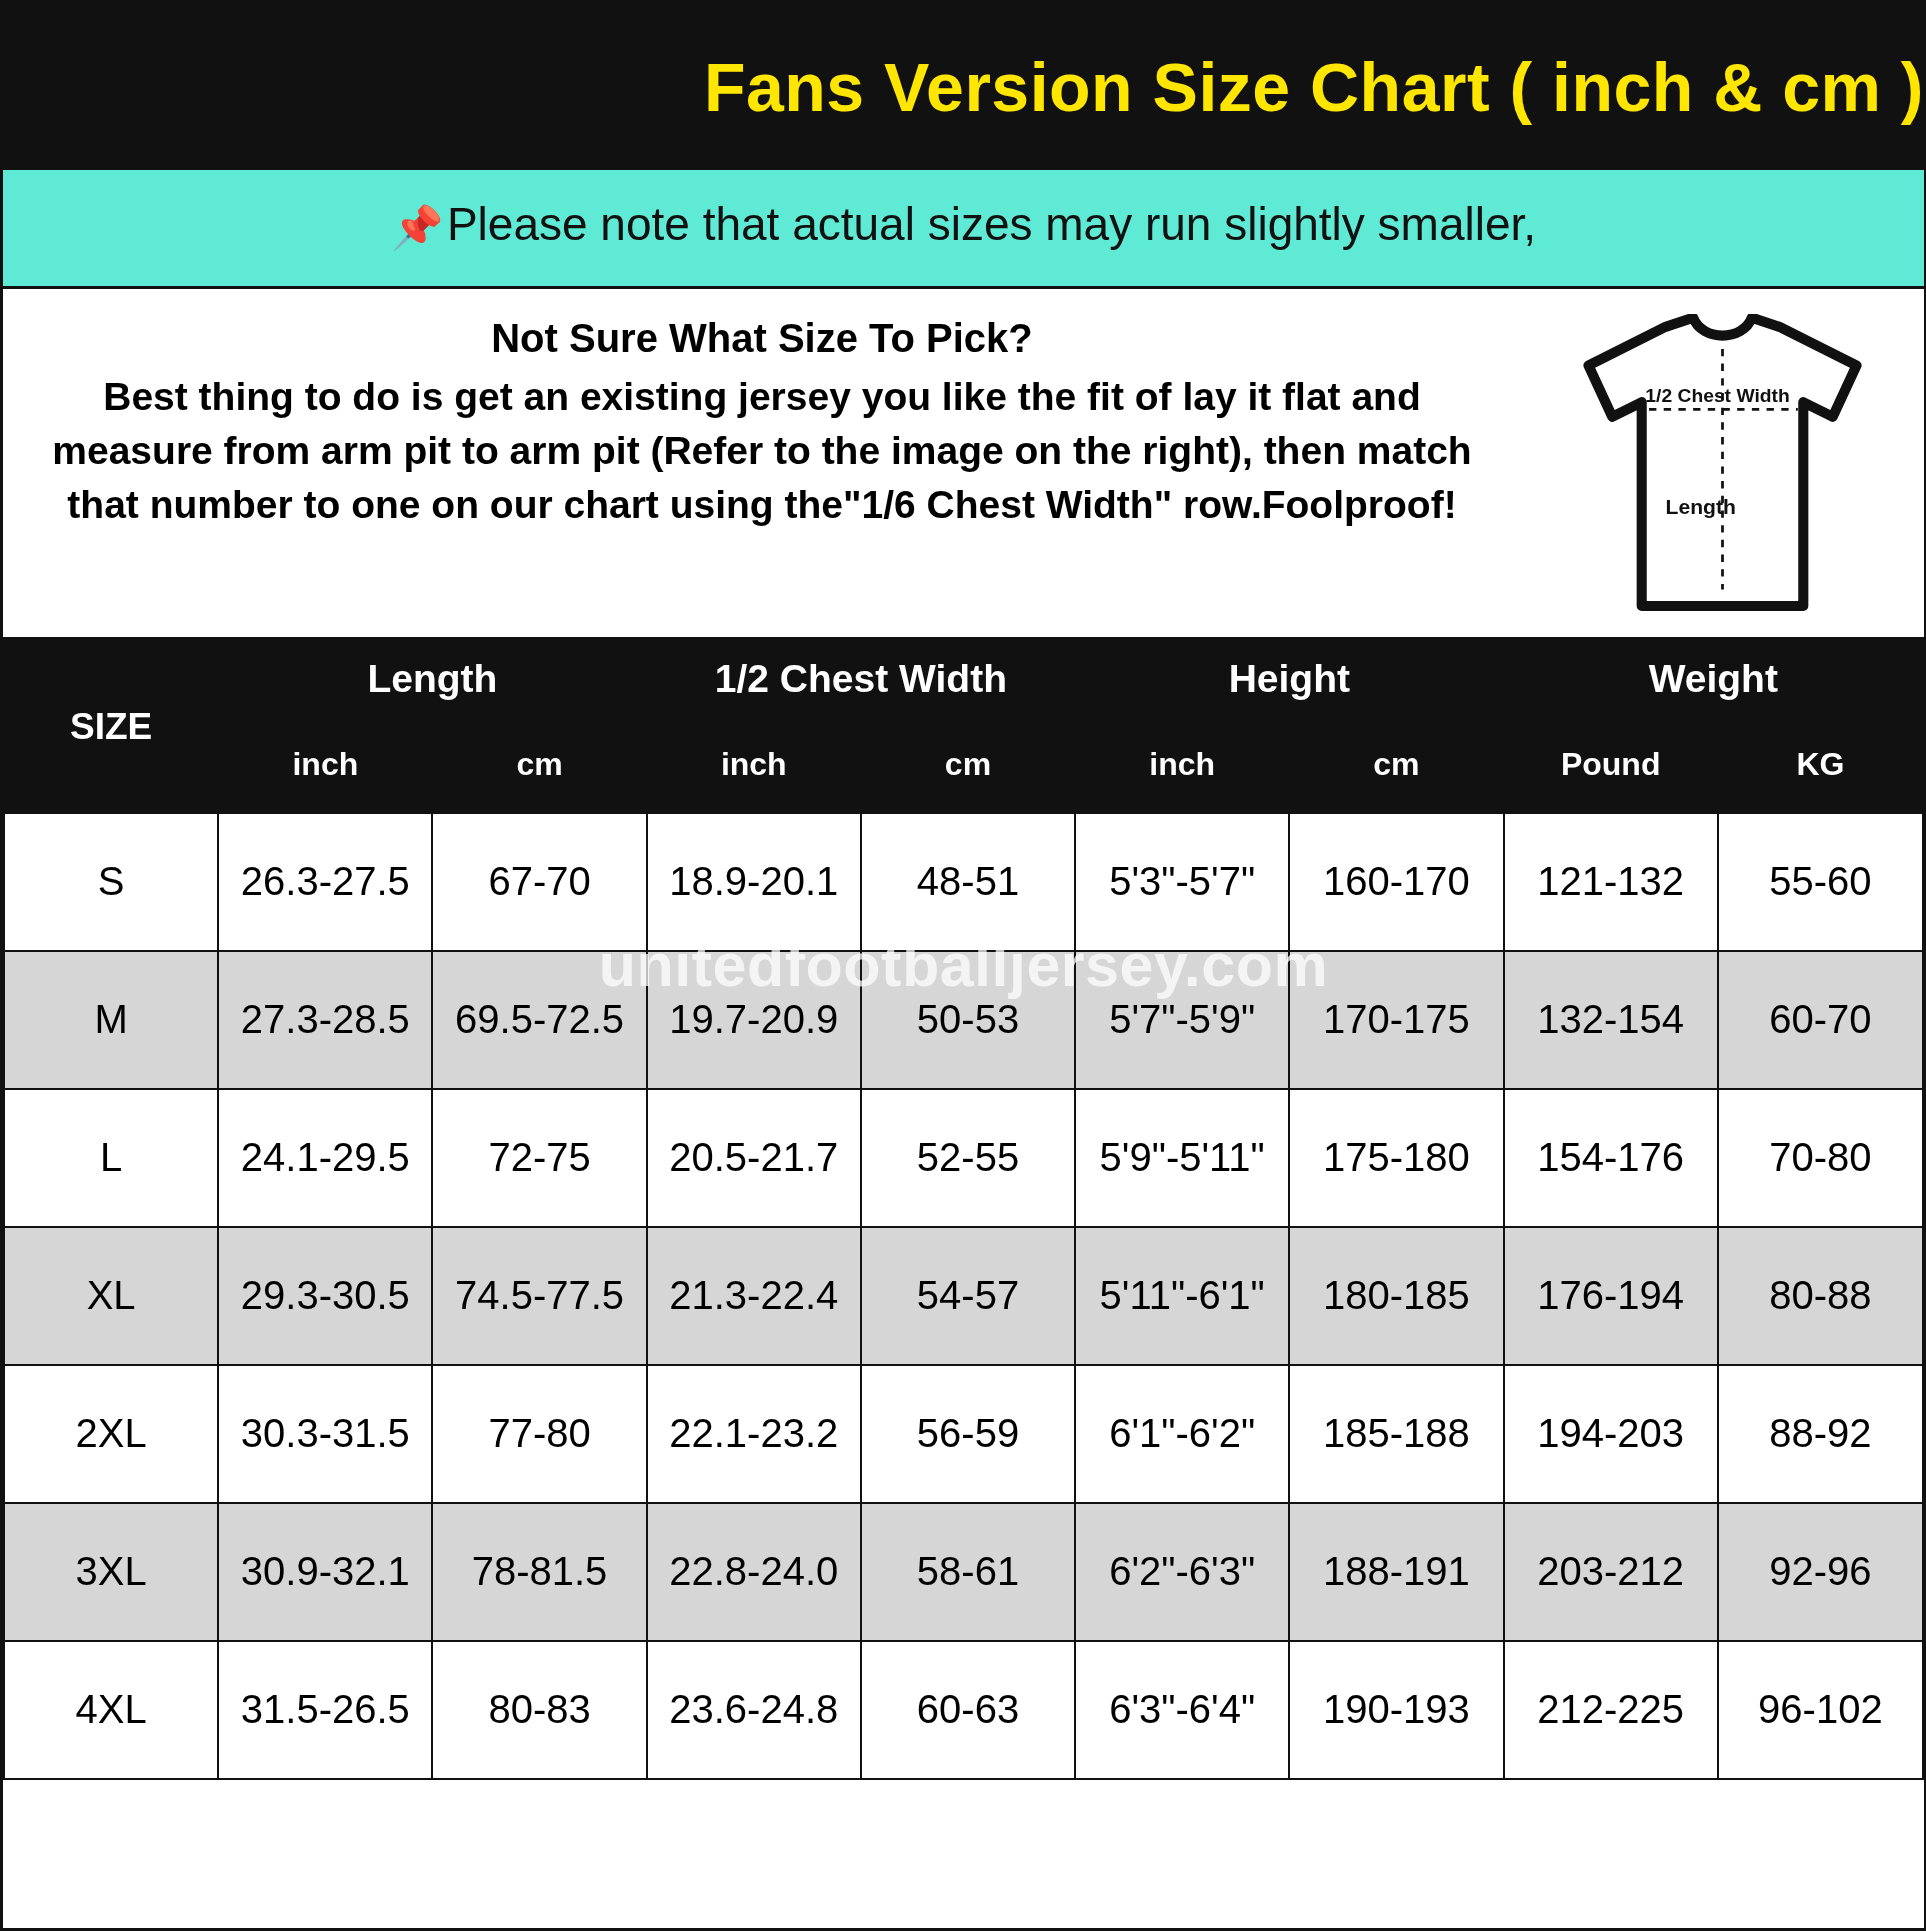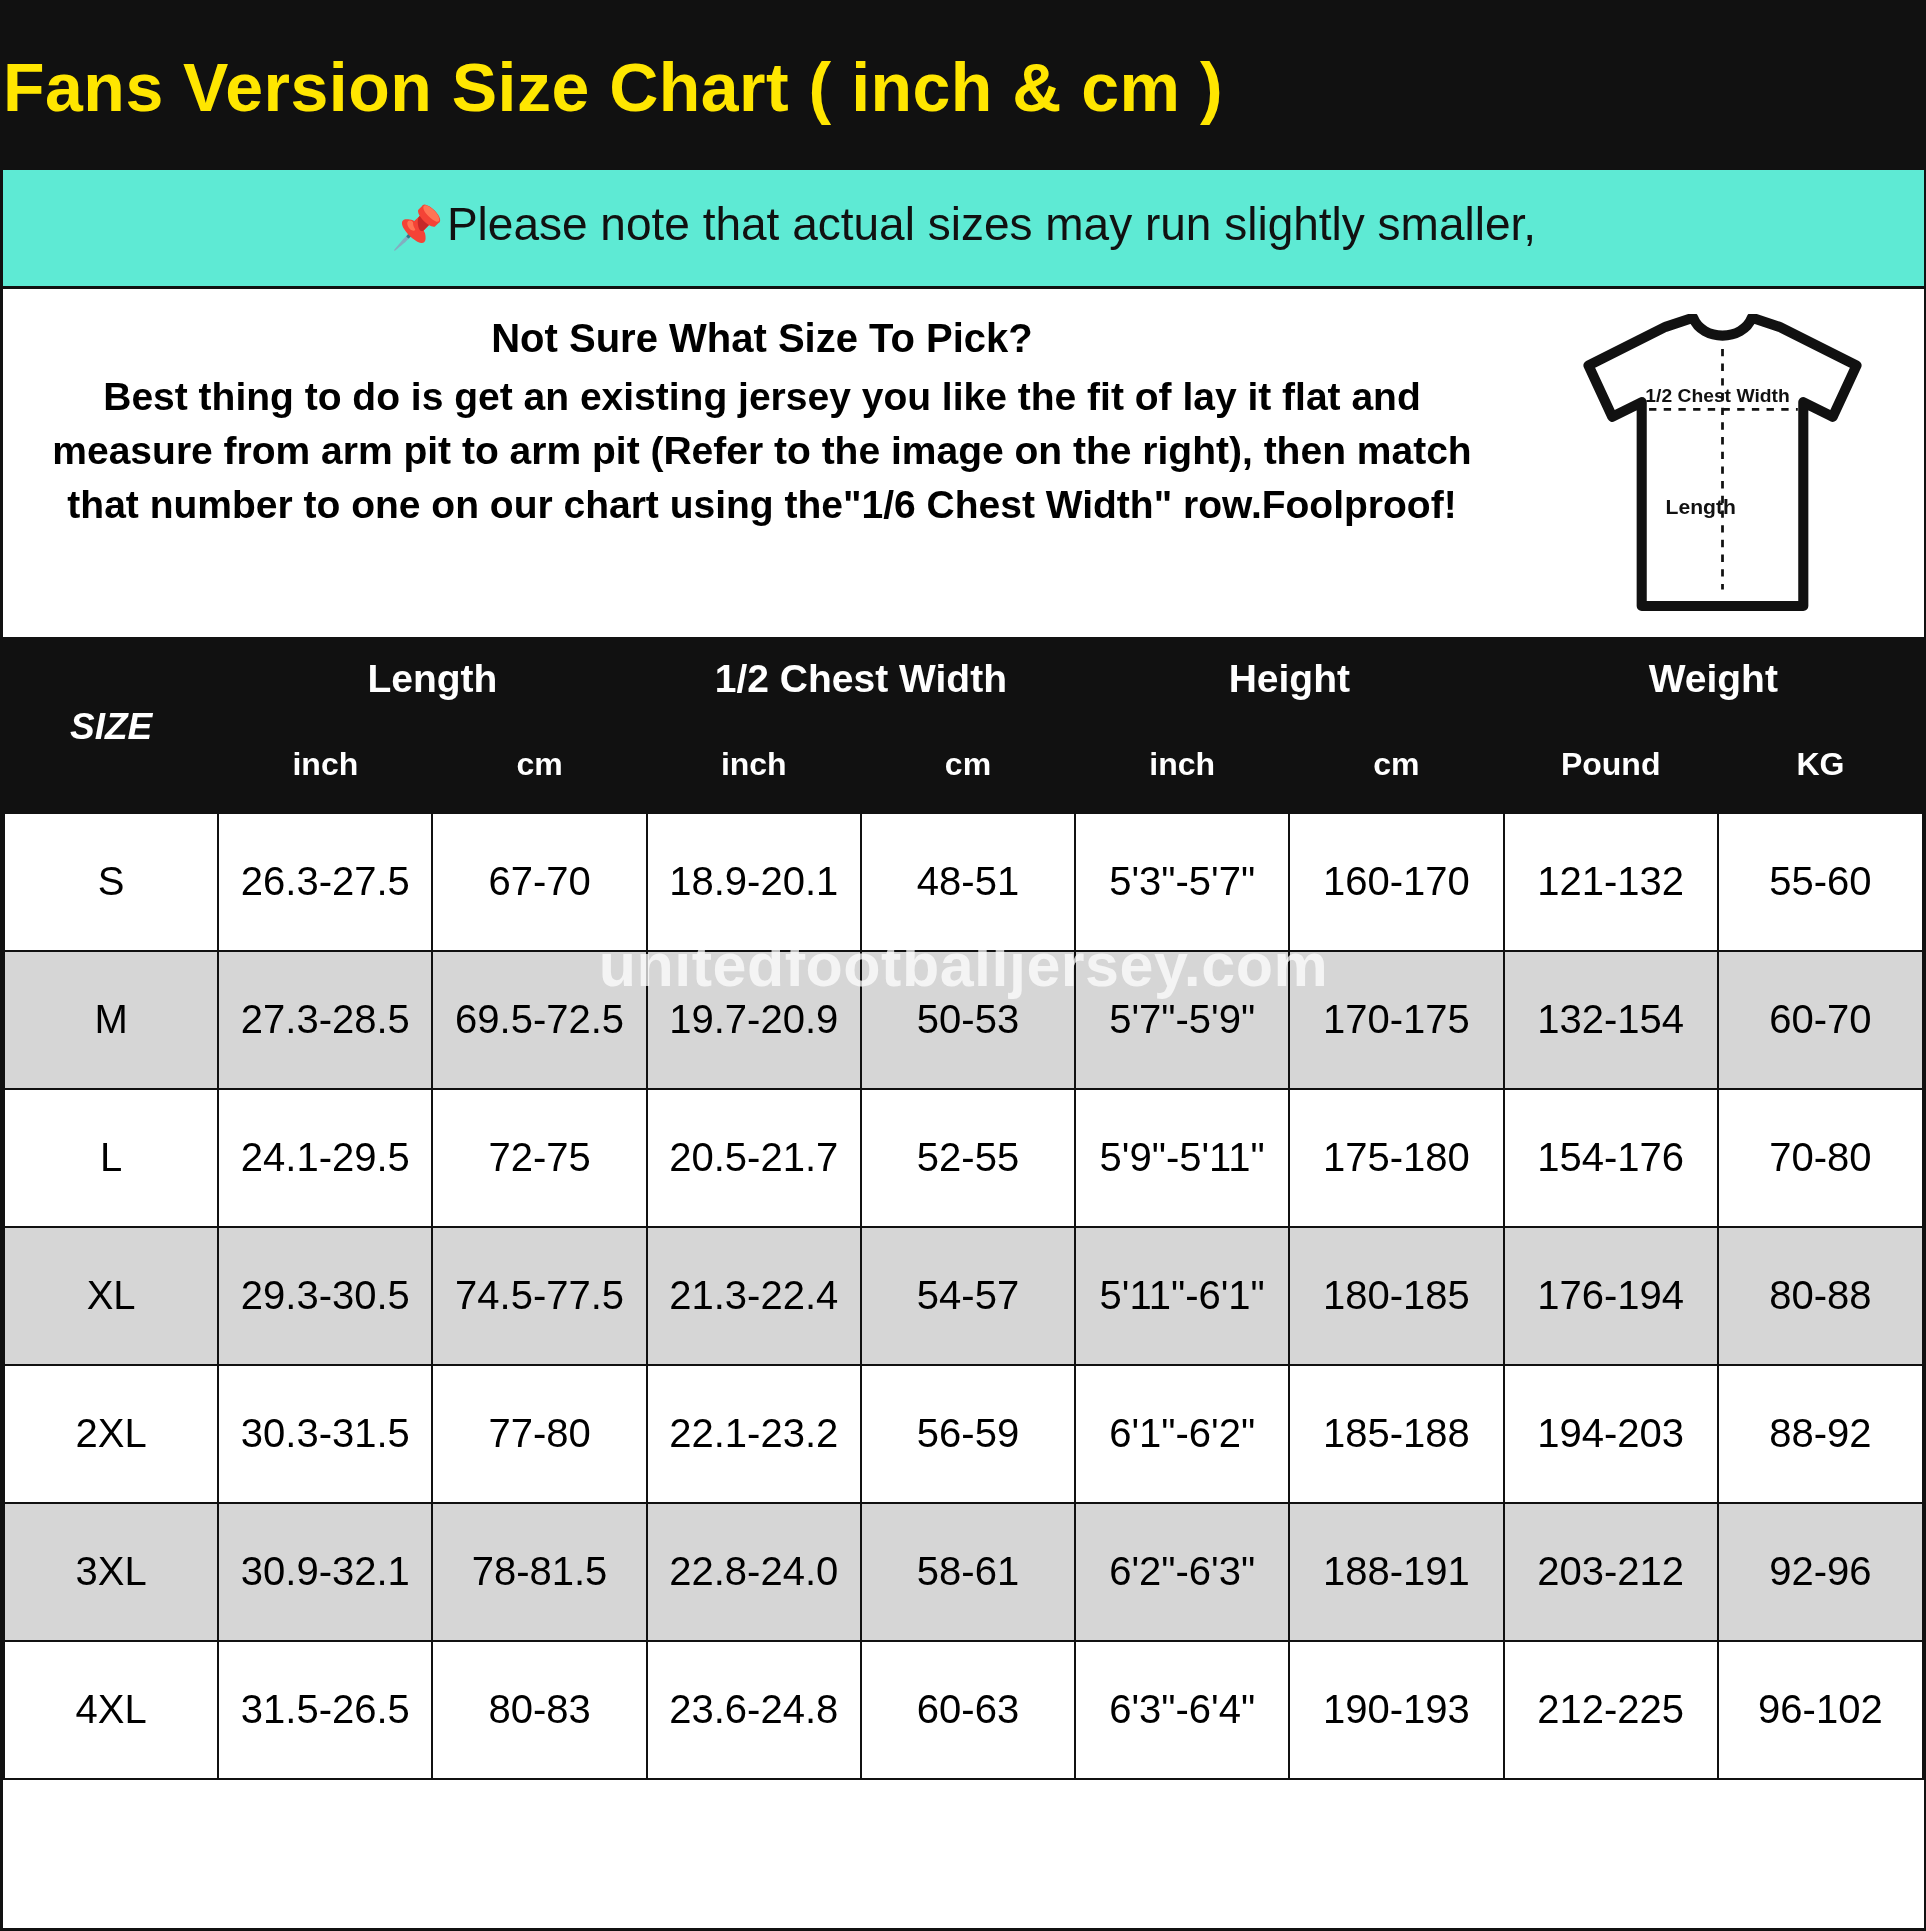--- a/index.html
+++ b/index.html
@@ -22,21 +22,21 @@
     border: 3.7px solid #111111;
     background: #ffffff;
   }
 
   
   .title-bar {
     background: #111111;
     height: 167px;
     display: flex;
     align-items: center;
-    justify-content: flex-start;
+    justify-content: flex-end;
   }
   .title-text {
     color: #ffe600;
     font-size: 68px;
     font-weight: bold;
     letter-spacing: 0.5px;
     text-align: center;
   }
 
   
@@ -115,21 +115,20 @@
   }
   thead th {
     background: #111111;
     color: #ffffff;
     font-size: 39px;
     font-weight: bold;
     height: 72px;
   }
   thead th.size-cell {
     font-size: 37px;
-    font-style: italic;
   }
   thead th.sub {
     font-size: 32px;
     height: 92px;
   }
   tbody td {
     font-size: 40px;
     height: 134px;
     background: #ffffff;
   }

